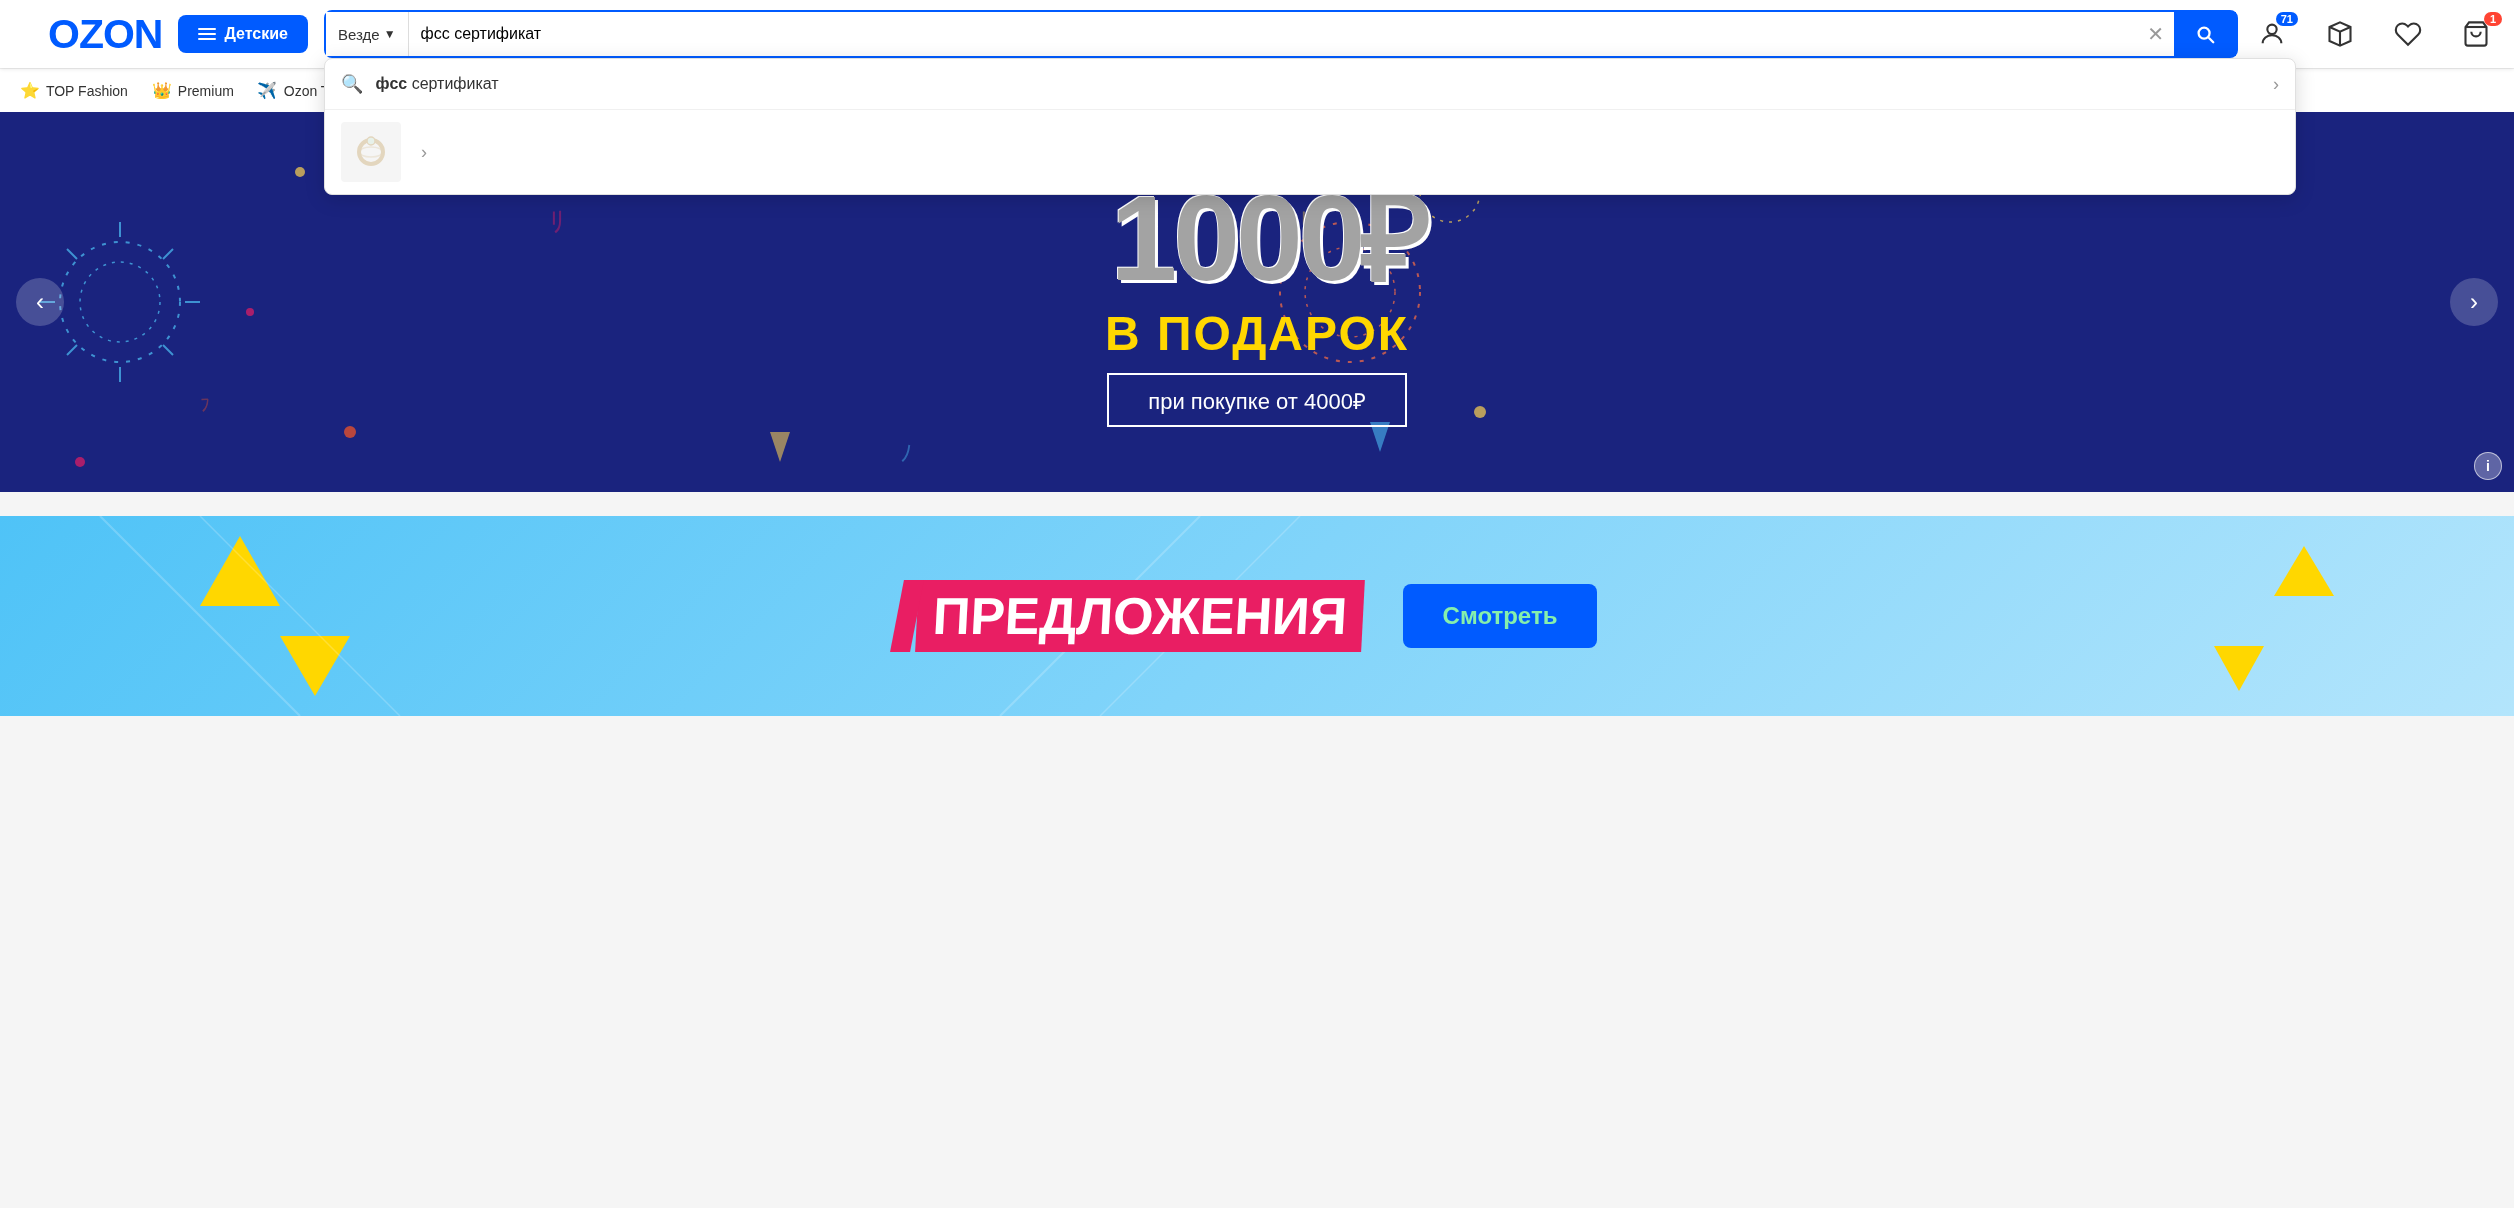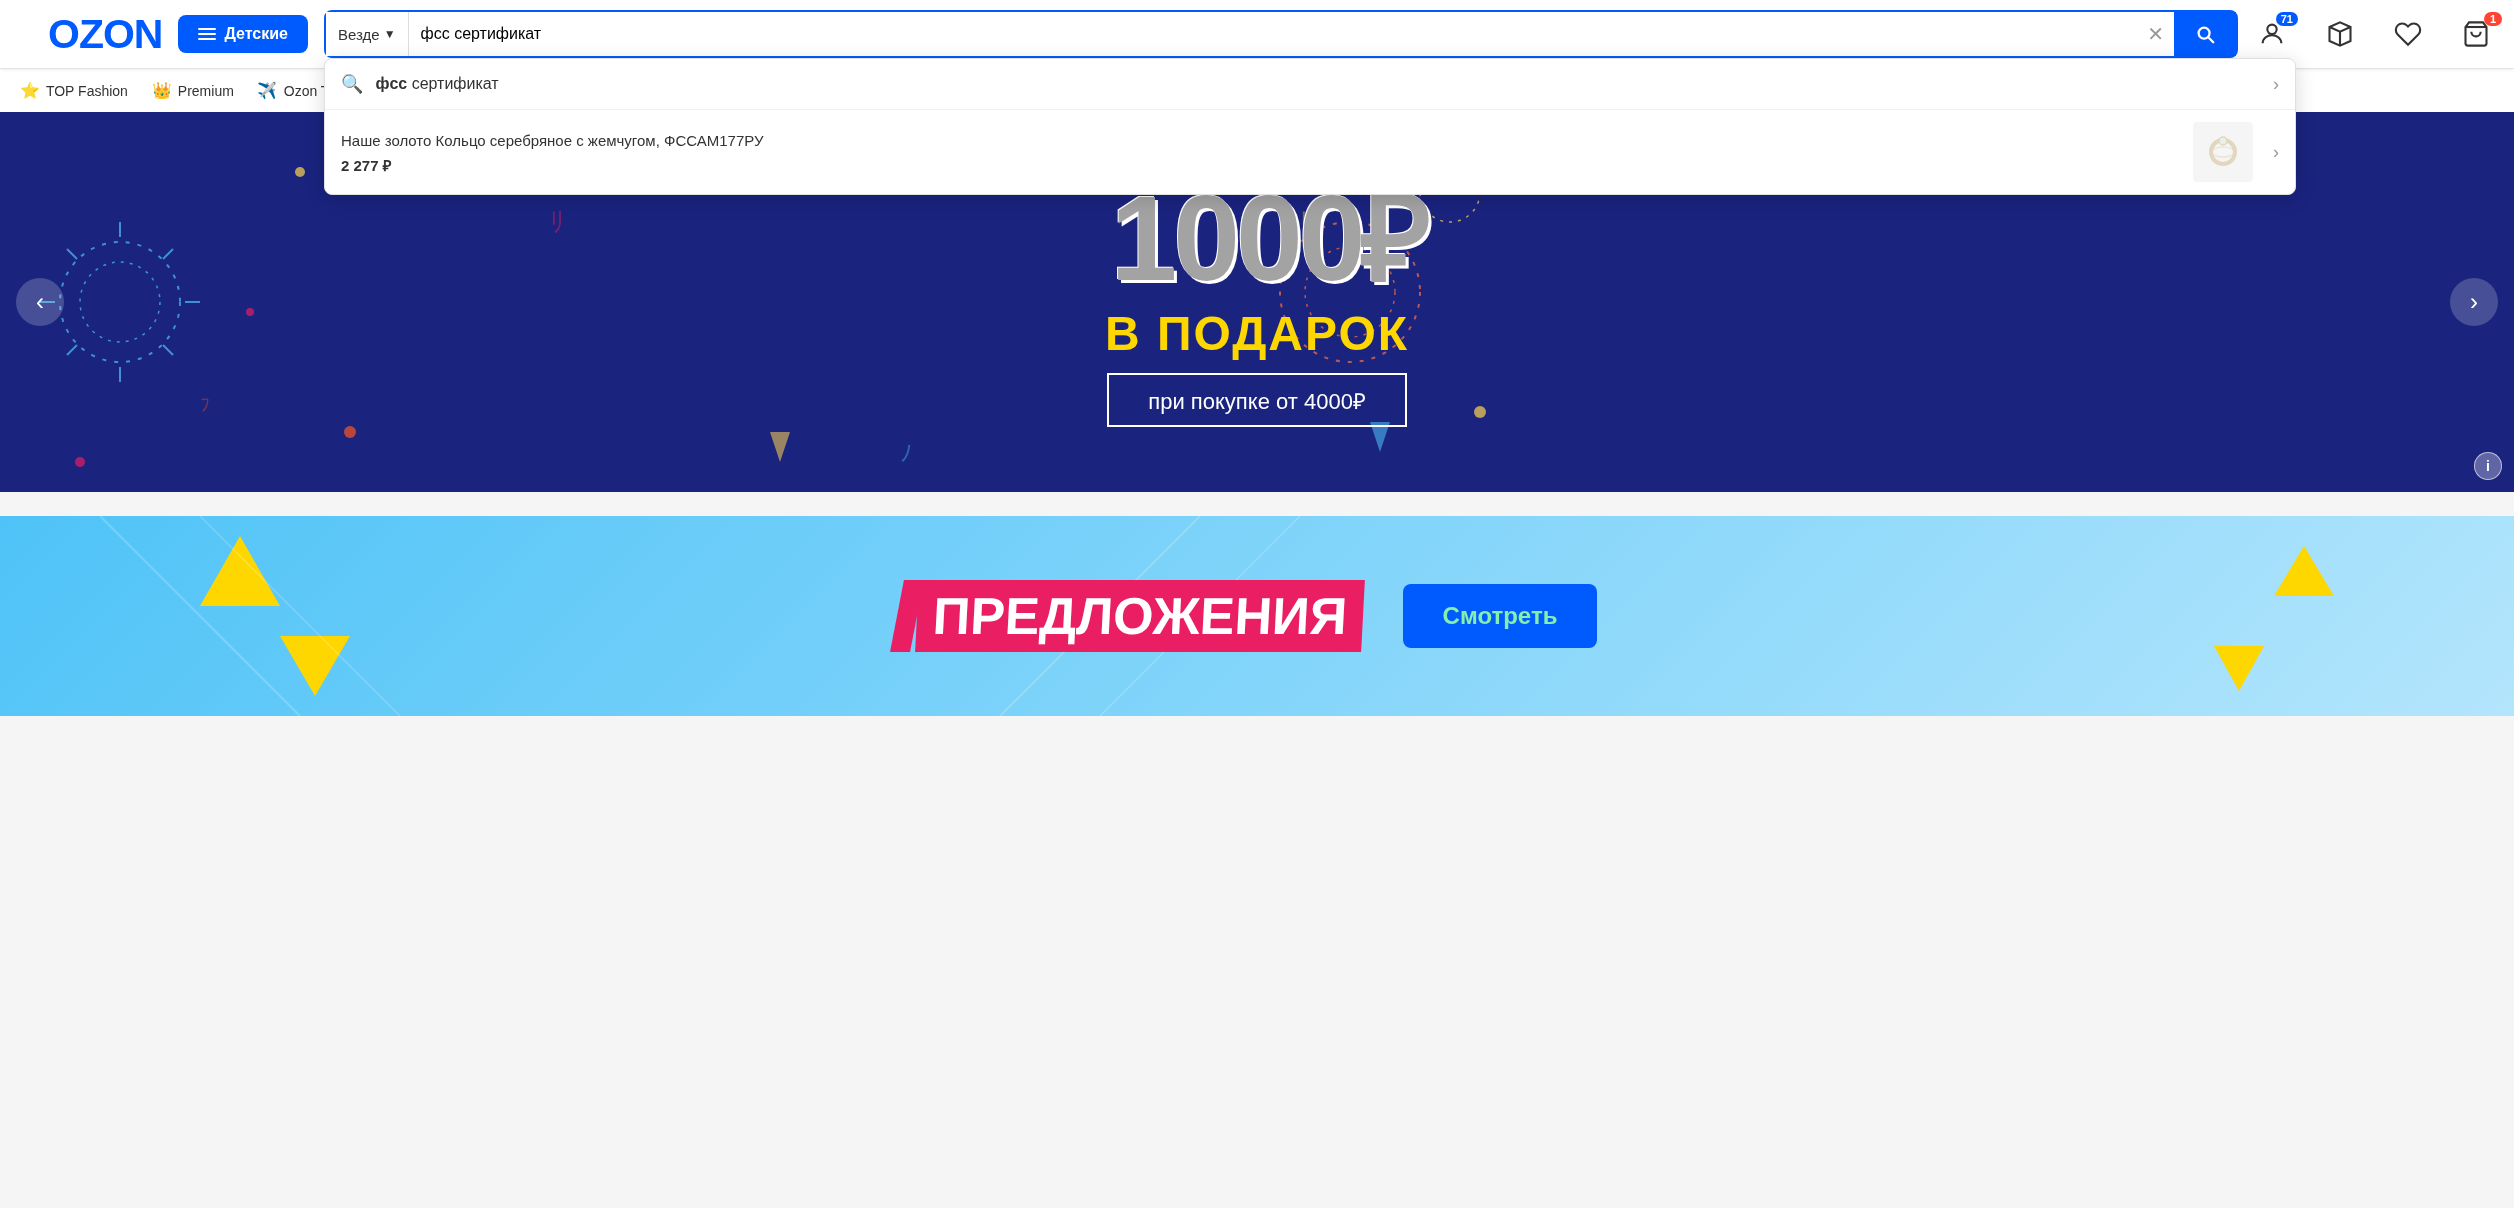--- a/index.html
+++ b/index.html
@@ -419,24 +419,20 @@
 
       <div class="autocomplete-main">
         <span class="search-icon-small">🔍</span>
         <span class="search-text">
           <strong>фсс</strong><span> сертификат</span>
         </span>
         <span class="arrow-right">›</span>
       </div>
 
       <div class="autocomplete-product">
-        <div class="product-info">
-          <div class="product-name">Наше золото Кольцо серебряное с жемчугом, ФССАМ177РУ</div>
-          <div class="product-price">2 277 ₽</div>
-        </div>
         <div class="product-thumb">
 
           <svg width="40" height="40" viewBox="0 0 40 40">
             <circle cx="20" cy="20" r="12" fill="none" stroke="#c9a96e" stroke-width="4"></circle>
             <ellipse cx="20" cy="20" rx="12" ry="5" fill="none" stroke="#c9a96e" stroke-width="1.5" opacity="0.5"></ellipse>
             <circle cx="20" cy="9" r="4" fill="#d4edda" stroke="#c9a96e" stroke-width="1.5"></circle>
           </svg>
         </div>
         <span class="product-arrow">›</span>
       </div>

